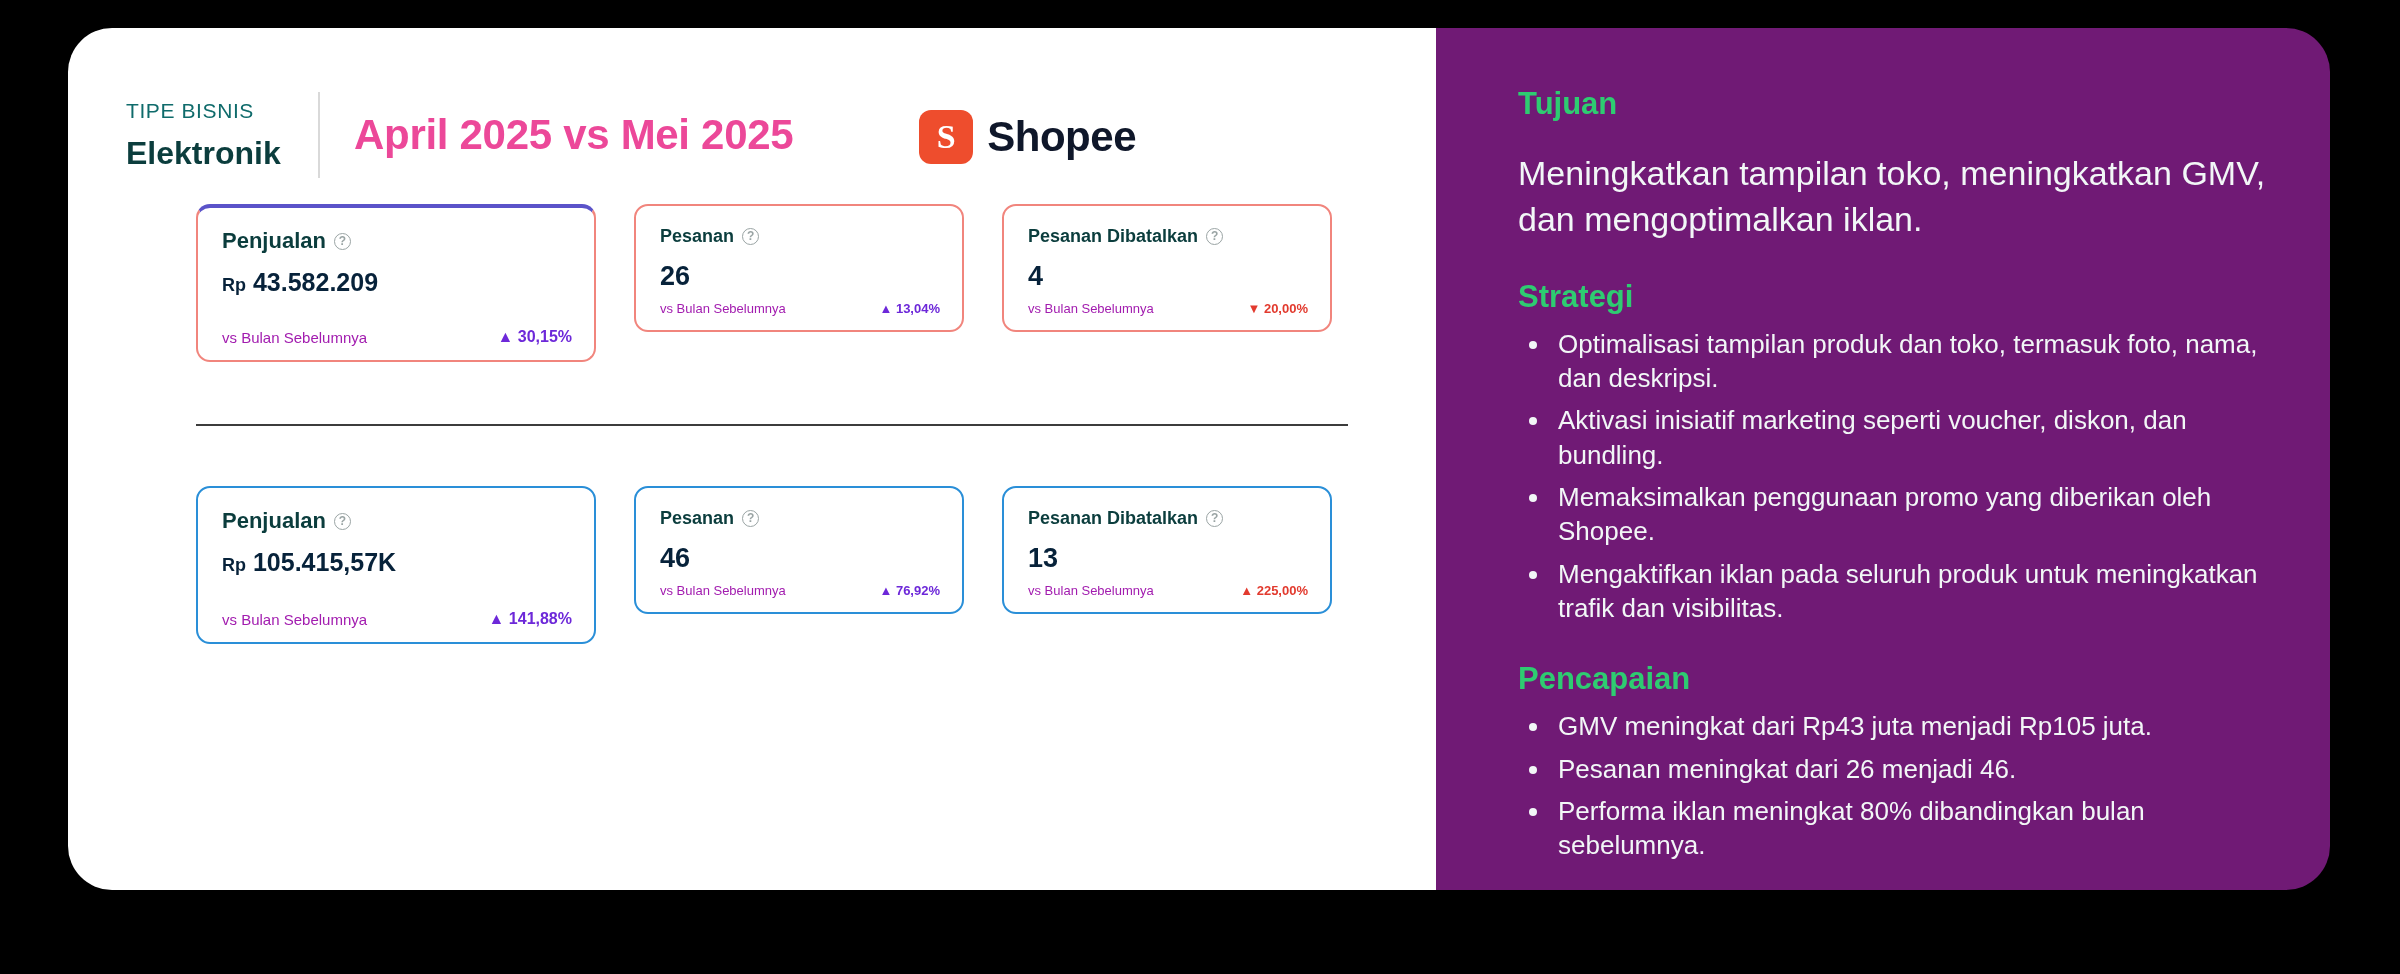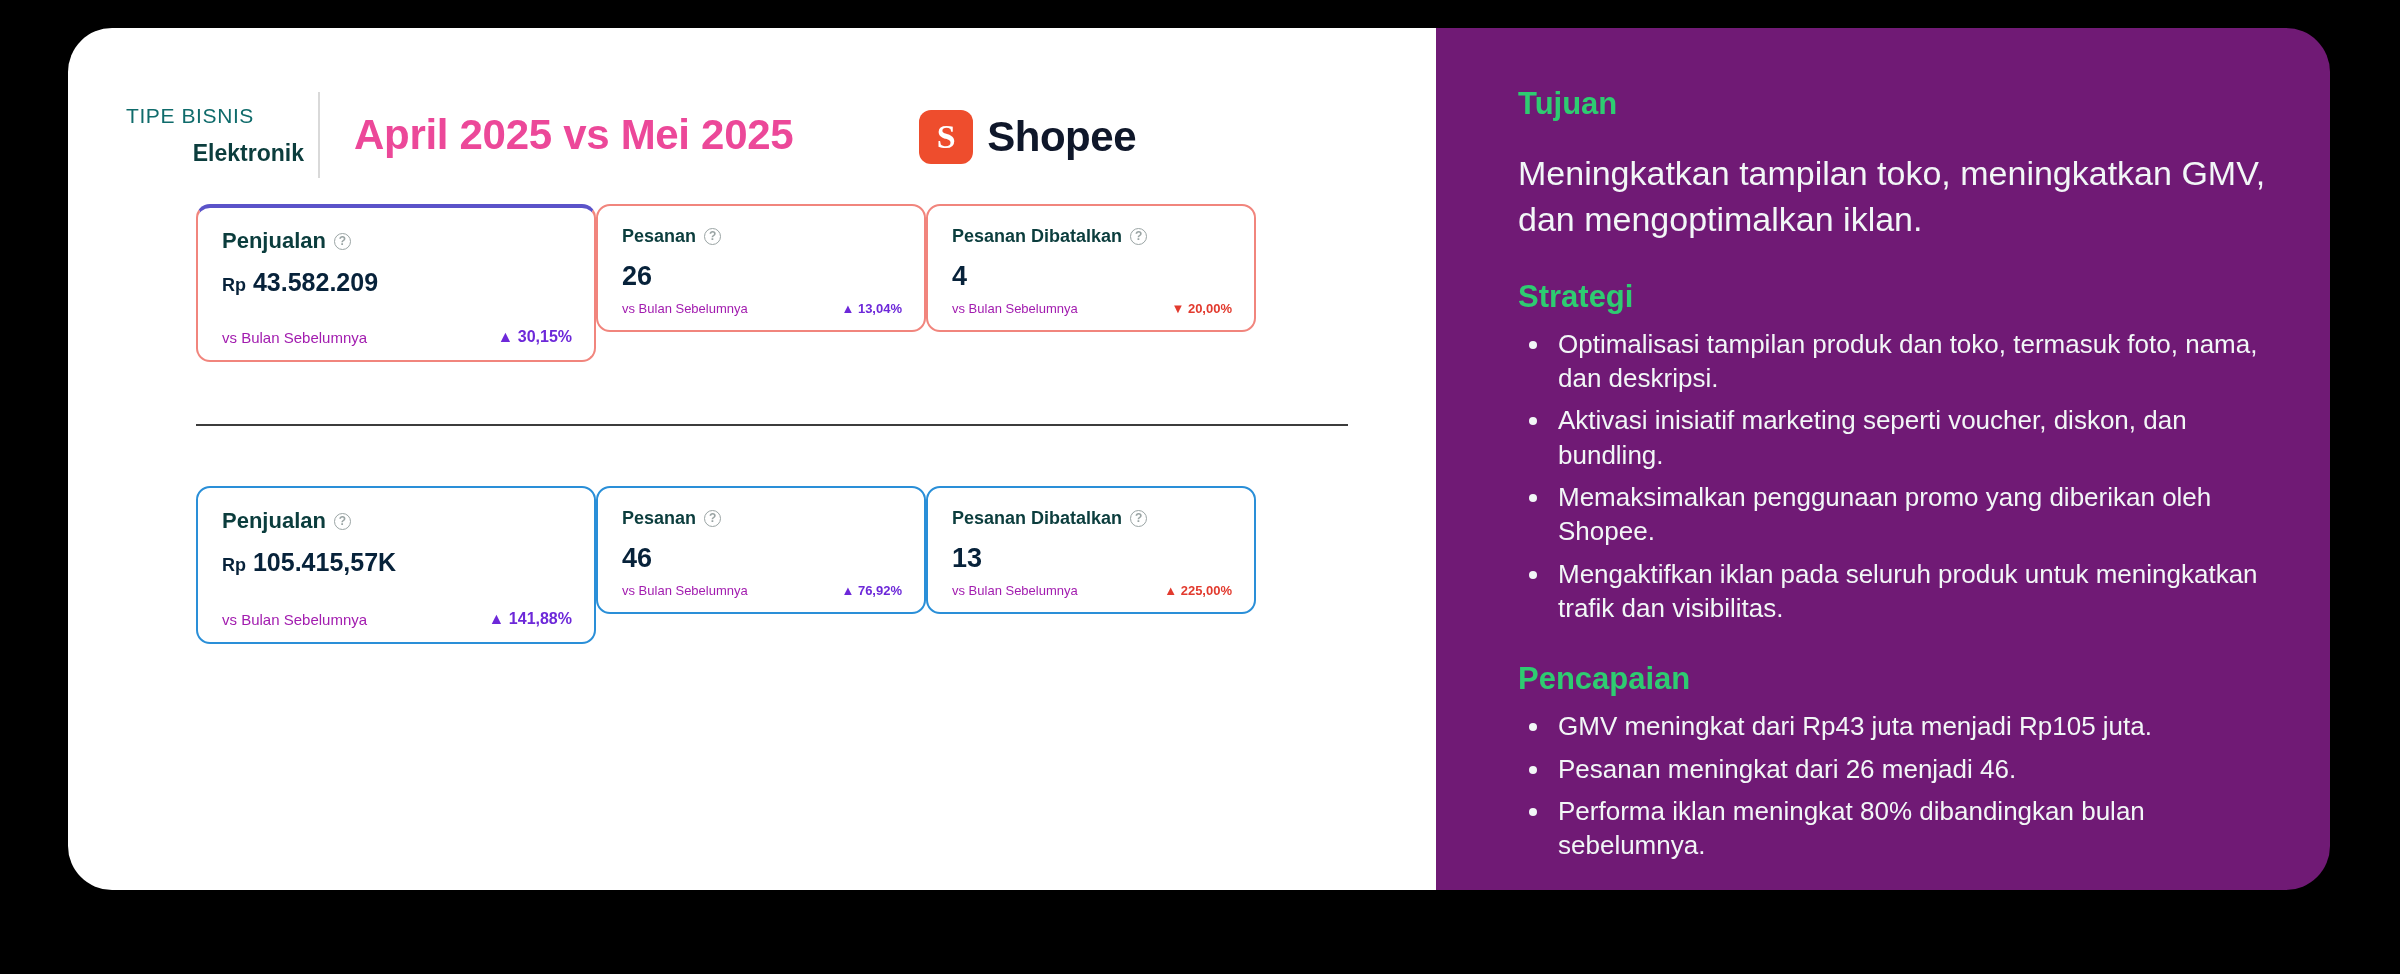--- a/index.html
+++ b/index.html
@@ -46,23 +46,22 @@
   }
   .biz-label {
     color: #0f6b6b;
     font-size: 21px;
     letter-spacing: 0.6px;
     font-weight: 400;
     margin-bottom: 12px;
   }
   .biz-type {
     color: #0b3d3d;
-    font-size: 23px;
-    font-weight: 700;
-    text-align: right;
+    font-size: 32px;
+    font-weight: 700;
   }
   .divider-v {
     width: 2px;
     height: 86px;
     background: #d9d9d9;
     margin: 0 34px 0 14px;
   }
   .title {
     color: #ec4899;
     font-size: 42px;
@@ -93,20 +92,21 @@
   .shopee-wrap { position: relative; display:flex; align-items:center; }
   .shopee-text {
     color: #0f172a;
     font-size: 42px;
     font-weight: 700;
     letter-spacing: -0.5px;
   }
   
   .metrics-row {
     display: flex;
+    gap: 38px;
     padding-left: 128px;
     margin-top: 14px;
   }
   .metric {
     background: #ffffff;
     border-radius: 14px;
     padding: 20px 24px 18px 24px;
     position: relative;
   }
   .metric.big { width: 400px; height: 158px; }

